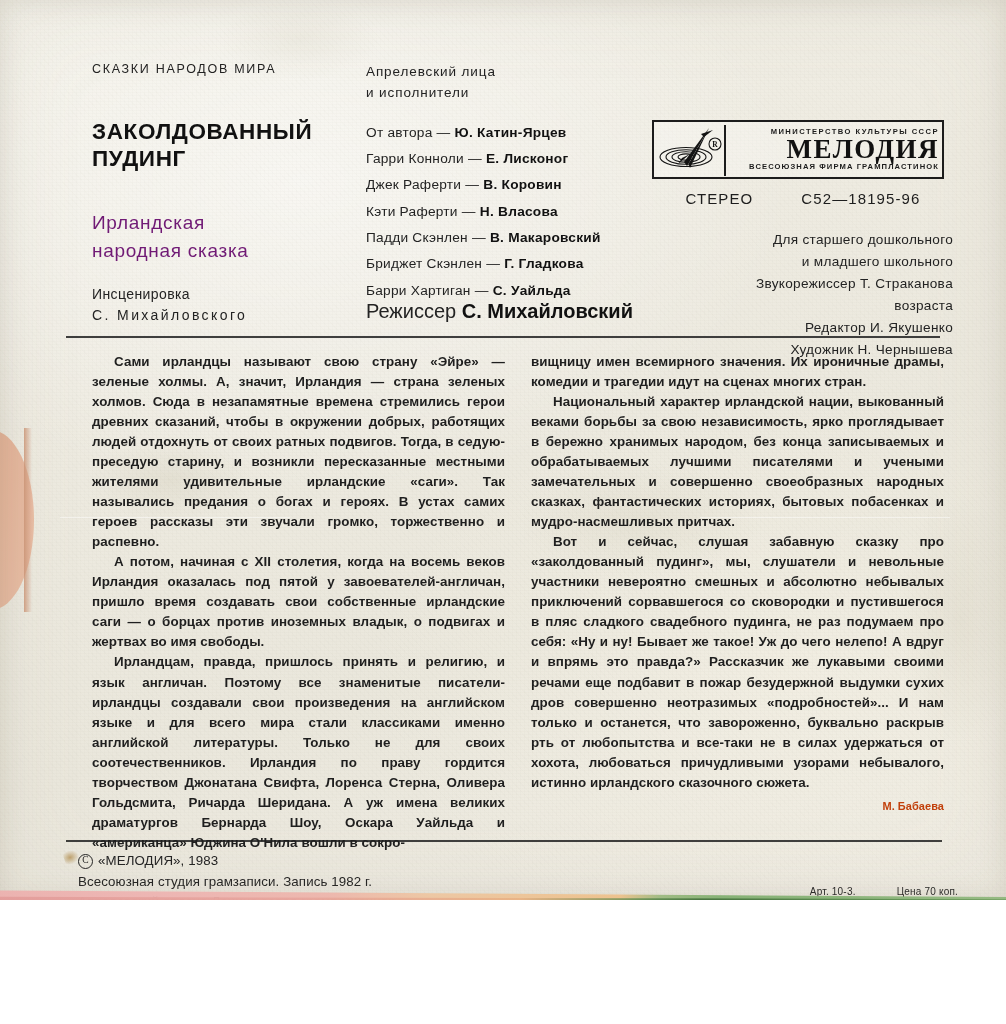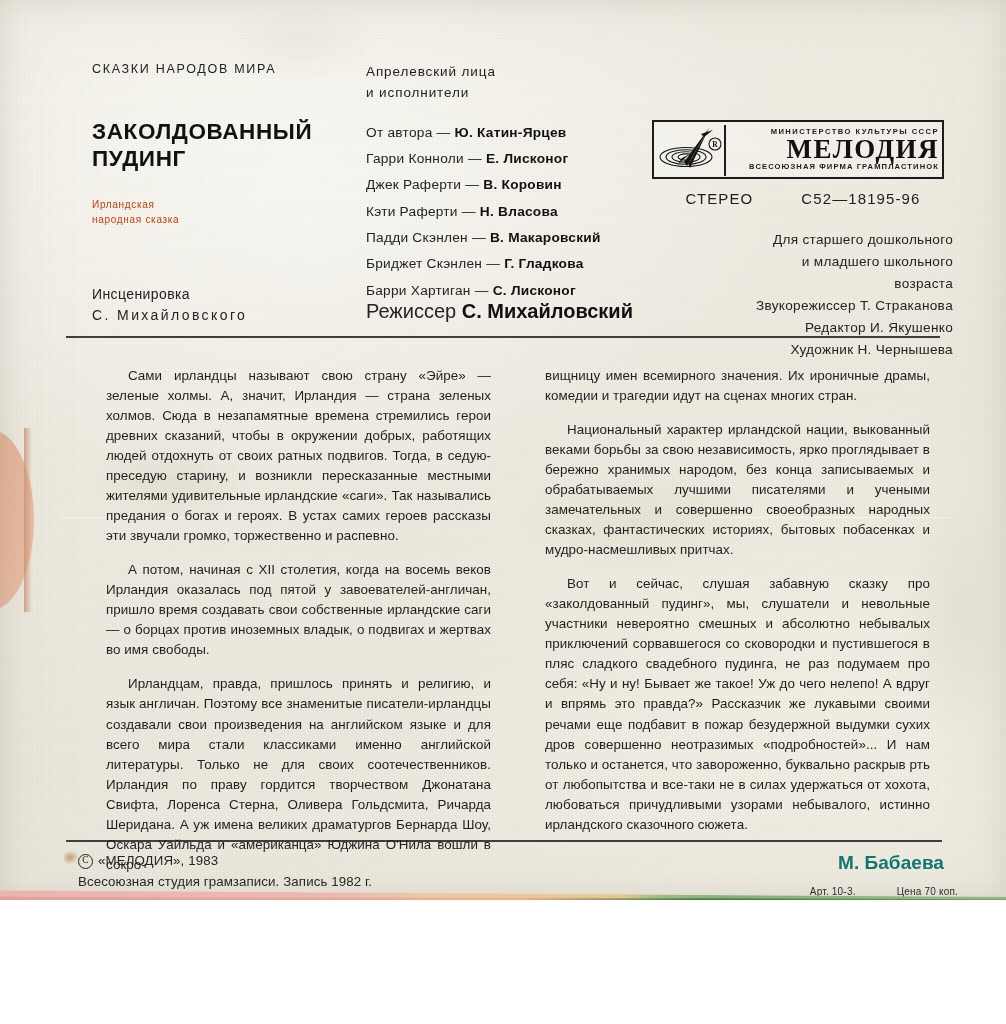--- a/index.html
+++ b/index.html
@@ -133,25 +133,25 @@
   .album-title {
     margin-top: 42px;
     font-size: 22.5px;
     font-weight: 700;
     letter-spacing: 0.6px;
     line-height: 1.22;
     color: #111;
   }
   .album-title .t-line { display: block; }
   .subtitle {
-    margin-top: 24px;
-    font-size: 10px;
+    margin-top: 36px;
+    font-size: 19px;
     letter-spacing: 0.7px;
     line-height: 1.5;
-    color: #c2410c;
+    color: #701a75;
   }
   .subtitle .s-line { display: block; }
   .staging {
     position: absolute;
     left: 0;
     top: 222px;
     font-size: 14px;
     line-height: 1.52;
     color: #232323;
   }
@@ -297,31 +297,32 @@
   }
   .body-col {
     width: 413px;
     font-size: 13.4px;
     line-height: 1.495;
     text-align: justify;
     color: #1f1f1f;
     letter-spacing: 0.05px;
   }
   .body-col p {
-    margin: 14px;
+    margin: 0;
     text-indent: 22px;
     text-align: justify;
+    font-weight: bold;
   }
   .body-col p.noindent { text-indent: 0; }
   .byline {
     margin-top: 5px;
     text-align: right;
     font-weight: 700;
-    font-size: 19px;
-    color: #0f766e;
+    font-size: 11px;
+    color: #c2410c;
   }
 
   
   .footer {
     position: absolute;
     left: 78px;
     top: 851px;
     width: 880px;
   }
   .foot-left {
@@ -410,21 +411,21 @@
           <span>Апрелевский лица</span>
           <span>и исполнители</span>
         </div>
         <div class="cast-list">
           <div class="cast-row"><span class="cast-role">От автора</span> <span class="cast-dash">—</span> <span class="cast-actor">Ю. Катин-Ярцев</span></div>
           <div class="cast-row"><span class="cast-role">Гарри Конноли</span> <span class="cast-dash">—</span> <span class="cast-actor">Е. Лисконог</span></div>
           <div class="cast-row"><span class="cast-role">Джек Раферти</span> <span class="cast-dash">—</span> <span class="cast-actor">В. Коровин</span></div>
           <div class="cast-row"><span class="cast-role">Кэти Раферти</span> <span class="cast-dash">—</span> <span class="cast-actor">Н. Власова</span></div>
           <div class="cast-row"><span class="cast-role">Падди Скэнлен</span> <span class="cast-dash">—</span> <span class="cast-actor">В. Макаровский</span></div>
           <div class="cast-row"><span class="cast-role">Бриджет Скэнлен</span> <span class="cast-dash">—</span> <span class="cast-actor">Г. Гладкова</span></div>
-          <div class="cast-row"><span class="cast-role">Барри Хартиган</span> <span class="cast-dash">—</span> <span class="cast-actor">С. Лисконог</span></div>
+          <div class="cast-row"><span class="cast-role">Барри Хартиган</span> <span class="cast-dash">—</span> <span class="cast-actor">С. Уайльда</span></div>
         </div>
       </div>
       <div class="director">
         <span>Режиссер</span>
         <b>С. Михайловский</b>
       </div>
 
       <div class="col-label">
         <div class="logo-box">
           <div class="logo-mark">
@@ -452,22 +453,22 @@
             <div class="logo-bottom">ВСЕСОЮЗНАЯ ФИРМА ГРАМПЛАСТИНОК</div>
           </div>
         </div>
         <div class="stereo-row">
           <span>СТЕРЕО</span>
           <span>С52—18195-96</span>
         </div>
         <div class="label-credits">
           <span>Для старшего дошкольного</span>
           <span>и младшего школьного</span>
+          <span>Звукорежиссер Т. Стракановa</span>
           <span>возраста</span>
-          <span>Звукорежиссер Т. Стракановa</span>
           <span>Редактор И. Якушенко</span>
           <span>Художник Н. Чернышева</span>
         </div>
       </div>
     </div>
 
     <div class="rule" id="rule-top"></div>
     <div class="rule" id="rule-foot"></div>
 
     <div class="body-cols">

